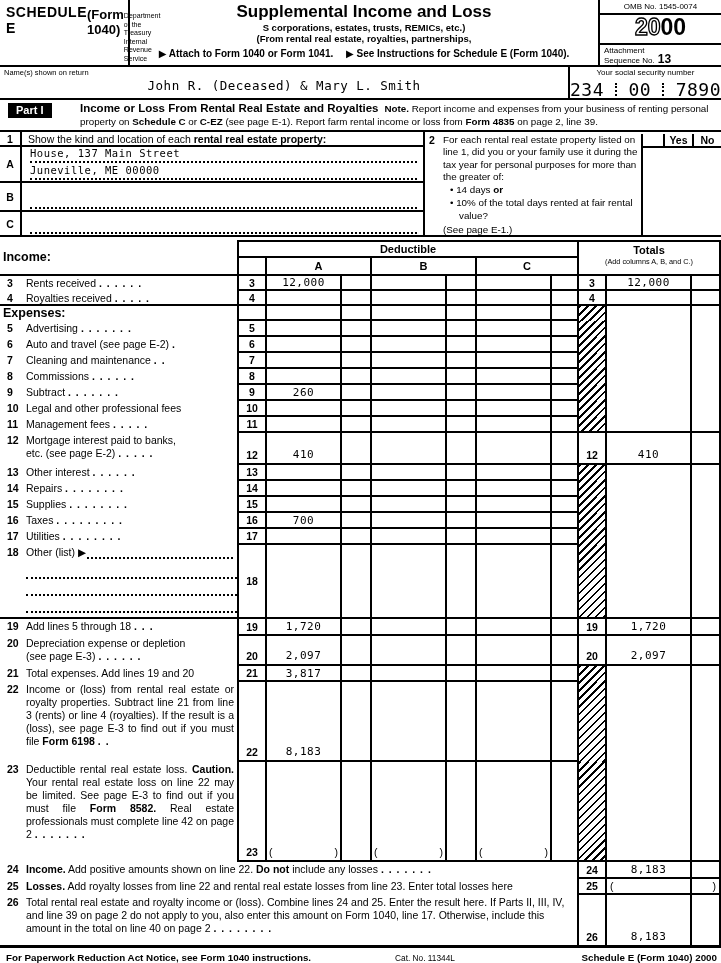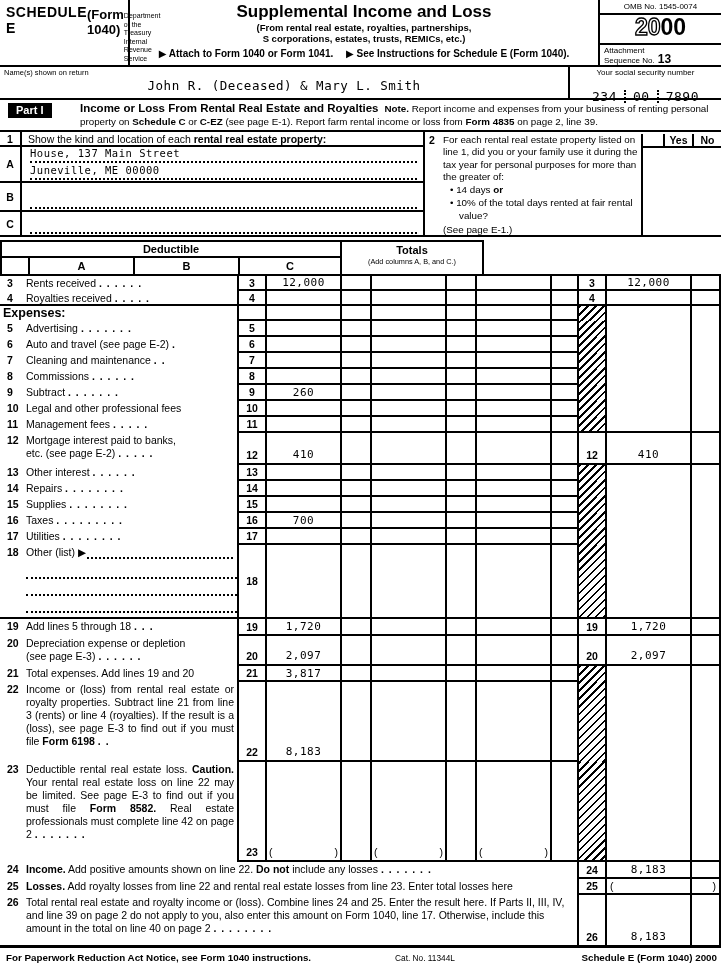--- a/index.html
+++ b/index.html
@@ -28,21 +28,21 @@
 .yr-s{font-size:23px;font-weight:bold}
 .attbox{border-top:2px solid #000;padding:1px 4px;font-size:8px;line-height:9px;margin-top:auto}
 .seqno{font-size:12px;font-weight:bold;margin-left:3px}
 
 .namerow{height:33px;border-bottom:2px solid #000;display:flex}
 .name-left{flex:1;position:relative}
 .name-lab{font-size:7.5px;padding:1px 0 0 4px}
 .name-val{text-align:center;font-size:12.5px;margin-top:1px}
 .ssnbox{width:153px;border-left:2px solid #000;text-align:center}
 .ssn-lab{font-size:8px;padding-top:1px}
-.ssn-val{font-size:13px;display:flex;justify-content:center;align-items:center;margin-top:12px}
+.ssn-val{font-size:18px;display:flex;justify-content:space-between;align-items:center;margin-top:2px}
 .ssn-sep{border-left:2px dotted #000;height:13px;margin:0 7px}
 
 .part1{min-height:30px;border-bottom:2px solid #000;position:relative;padding:2px 4px 2px 80px;font-size:9.8px;line-height:12.5px}
 .badge{position:absolute;left:8px;top:3px;background:#000;color:#fff;font-weight:bold;font-size:11px;padding:1px 8px}
 .p1head{font-weight:bold;font-size:11.5px;margin-right:6px}
 
 .l12{height:105px;border-bottom:2px solid #000;display:flex}
 .l1{width:425px;border-right:2px solid #000;display:flex;flex-direction:column}
 .l1h{height:15px;display:flex;border-bottom:2px solid #000;font-size:10.5px}
 .numcol{width:22px;border-right:2px solid #000;display:flex;align-items:center;justify-content:center;font-weight:bold;flex-shrink:0}
@@ -111,22 +111,22 @@
     <div class="hdr-left">
       <div class="sched">SCHEDULE E</div>
       <div class="formno">(Form 1040)</div>
       <div class="dept">
         <div>Department of the Treasury</div>
         <div>Internal Revenue Service</div>
       </div>
     </div>
     <div class="hdr-center">
       <div class="title">Supplemental Income and Loss</div>
+      <div class="subtitle">S corporations, estates, trusts, REMICs, etc.)</div>
       <div class="subtitle">(From rental real estate, royalties, partnerships,</div>
-      <div class="subtitle">S corporations, estates, trusts, REMICs, etc.)</div>
       <div class="attach">
         <span>▶ Attach to Form 1040 or Form 1041.</span>
         <span style="margin-left:10px">▶ See Instructions for Schedule E (Form 1040).</span>
       </div>
     </div>
     <div class="hdr-right">
       <div class="omb">OMB No. 1545-0074</div>
       <div class="yearbox">
         <span class="yr-o">20</span><span class="yr-s">00</span>
       </div>
@@ -214,20 +214,21 @@
           <div class="yncell"></div>
           <div class="yncell"></div>
         </div>
       </div>
     </div>
   </div>
 
   <div class="tbl">
 
     <div class="thead">
+      <div class="income-cell sect">Income:</div>
       <div class="thead-r">
         <div class="props-col">
           <div class="props-t">Deductible</div>
           <div class="abc">
             <div class="abcsp"></div>
             <div class="cell abccell">A</div>
             <div class="cell abccell">B</div>
             <div class="cell abccell3">C</div>
           </div>
         </div>

